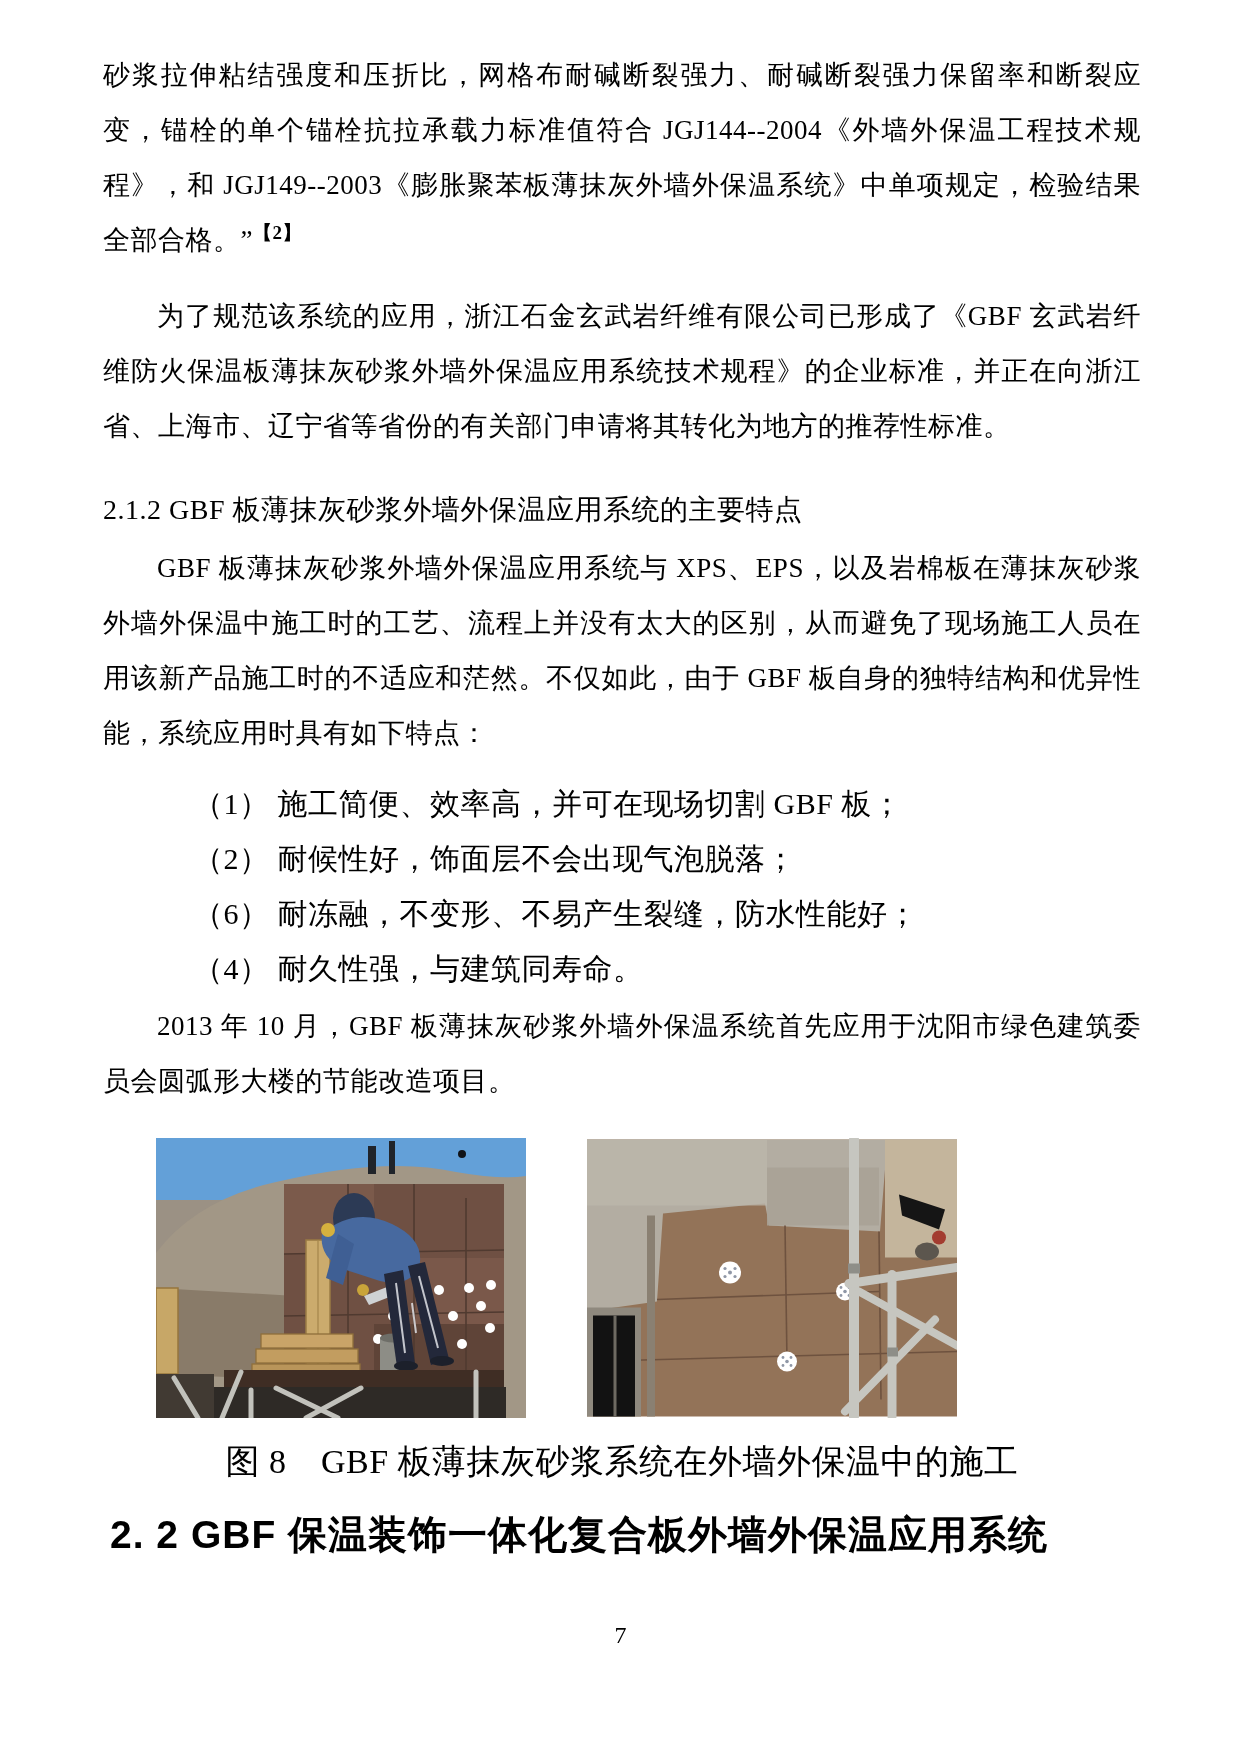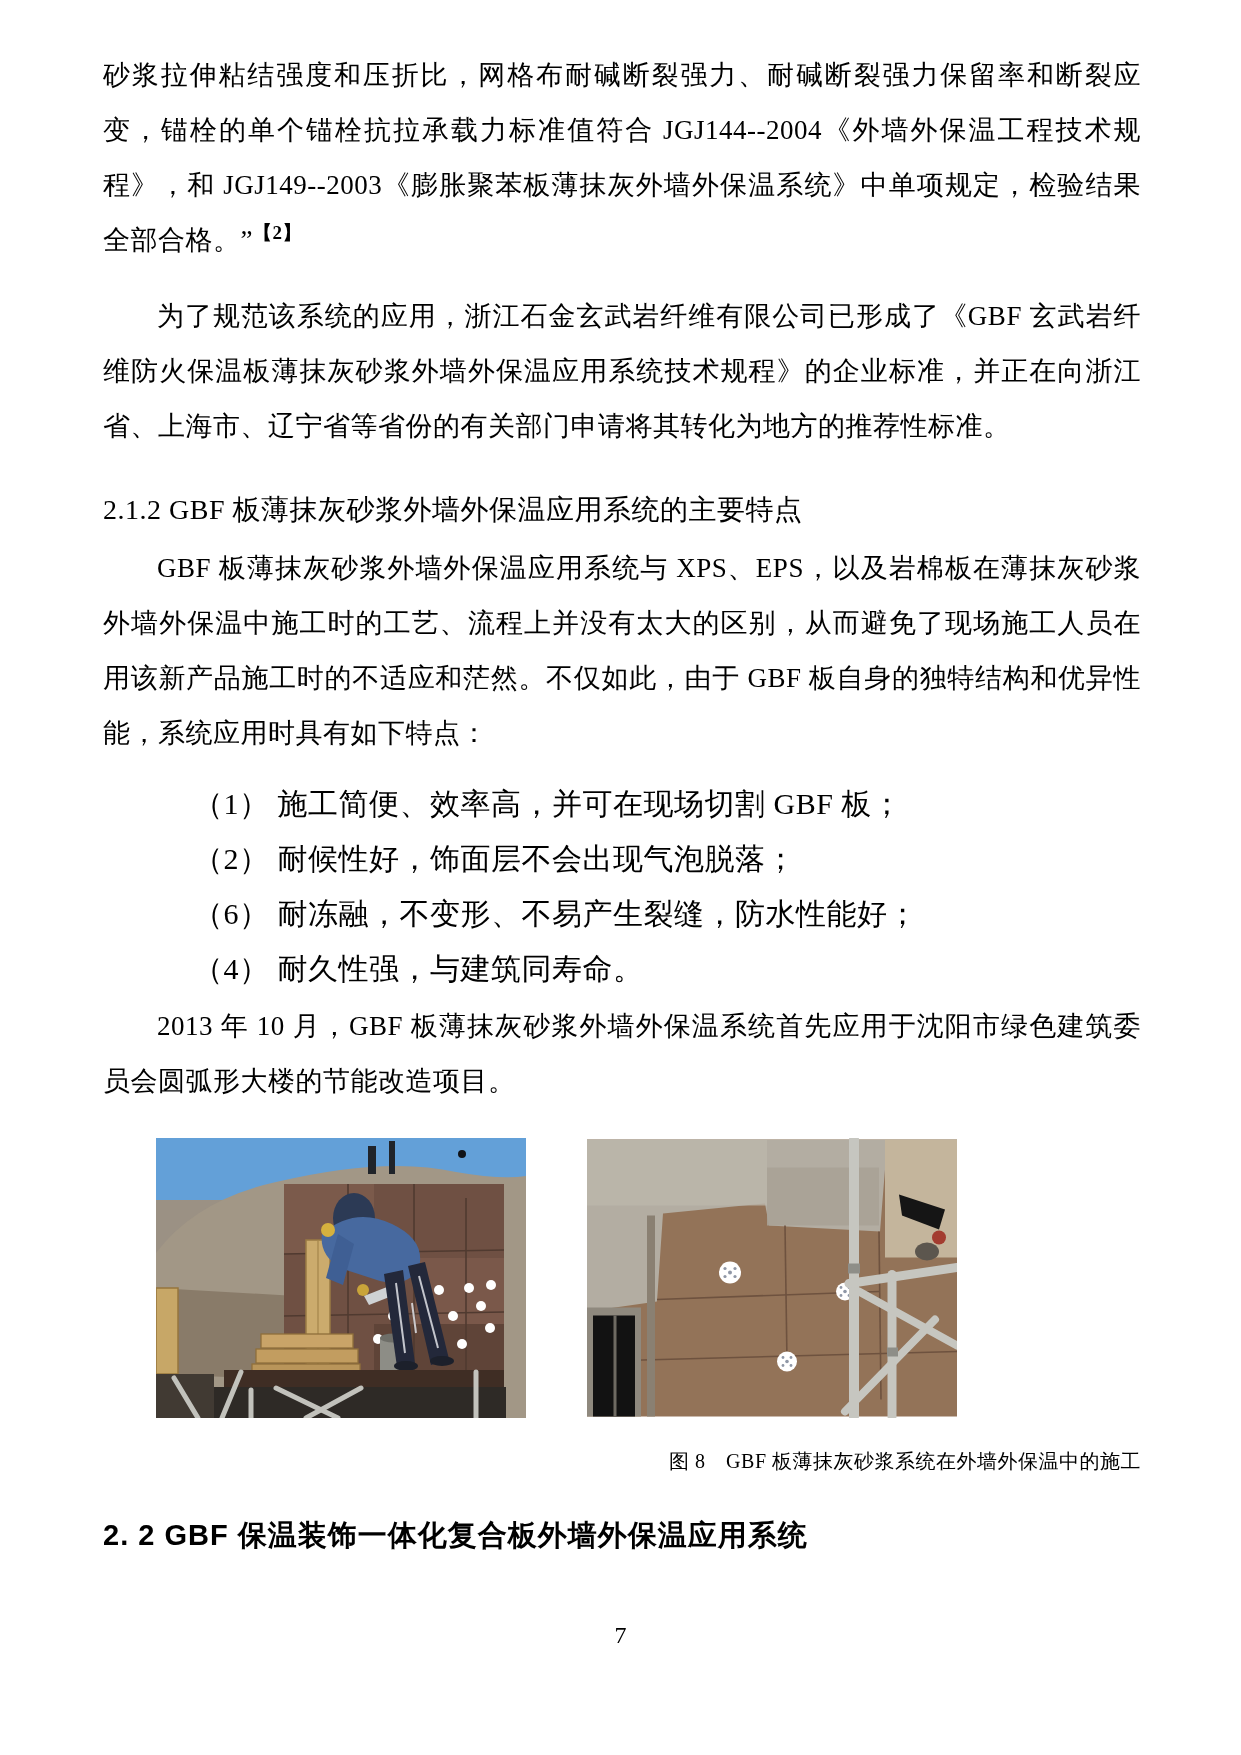--- a/index.html
+++ b/index.html
@@ -41,30 +41,30 @@
     letter-spacing: 0.5px;
   }
   .para.p-app      { margin-top: 3px; }
   .figure-row {
     margin: 29px 0 0 53px;
     display: flex;
     gap: 61px;
   }
   .photo { display: block; }
   .figure-caption {
-    font-size: 20px; line-height: 55px;
-    text-align: right;
+    font-size: 34px; line-height: 55px;
+    text-align: center;
     margin: 16px 0 0 0;
     letter-spacing: 0.5px;
   }
   .heading-22 {
     font-family: "Liberation Sans", "DejaVu Sans", sans-serif;
-    font-size: 29px; line-height: 42px;
+    font-size: 39px; line-height: 42px;
     font-weight: bold;
-    margin: 25px 0 0 0;
+    margin: 25px 0 0 7px;
     letter-spacing: 1px;
   }
   .para.p-comp     { margin-top: 10px; }
   .ref-sup {
     font-weight: bold;
     font-size: 19px;
     vertical-align: super;
     line-height: 0;
   }
   .footer-pagenum {

